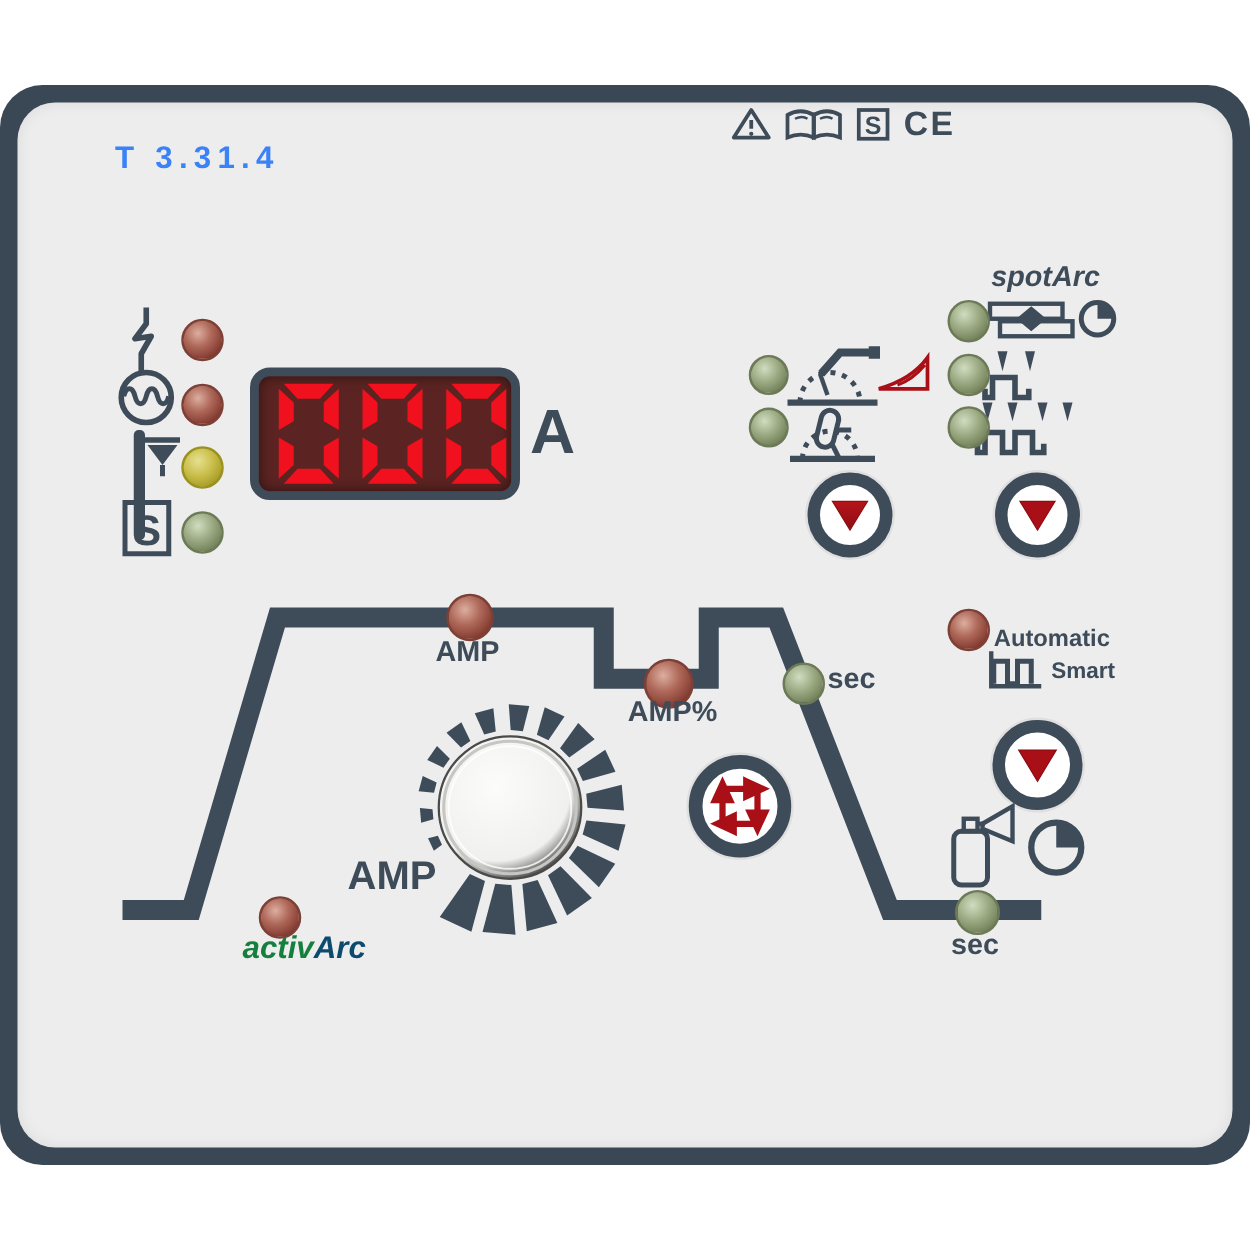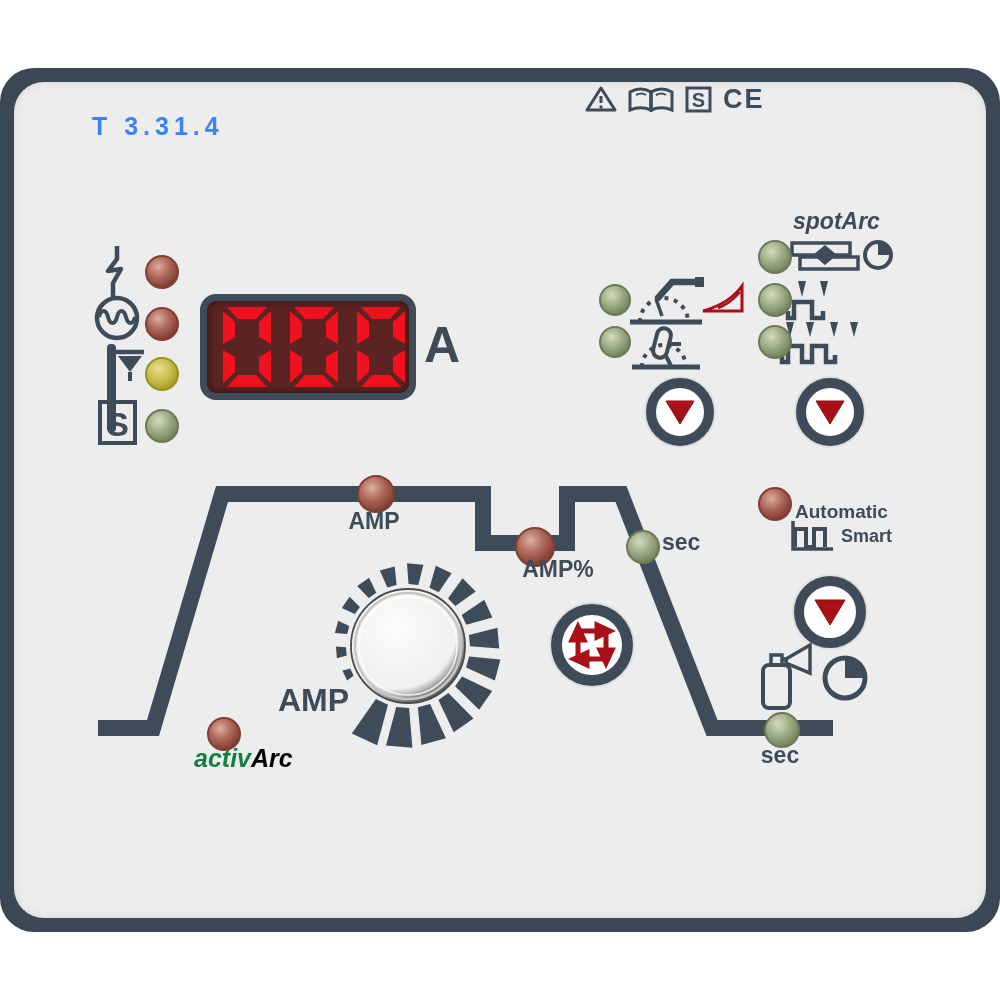--- a/index.html
+++ b/index.html
@@ -18,21 +18,21 @@
   .led.yellow{background:radial-gradient(circle at 38% 32%,#e7e090 0%,#c8bd49 45%,#a0961f 85%,#8f861a 100%);border:2px solid #9a911f;}
   .roundbtn{position:absolute;border-radius:50%;background:#ffffff;border:10px solid #3e4c5a;box-sizing:border-box;
             display:flex;align-items:center;justify-content:center;cursor:pointer;box-shadow:0 0 0 2px rgba(0,0,0,0.06);}
   .display{position:absolute;left:200px;top:294px;width:216px;height:106px;background:#5b2422;
            border:7px solid #3e4c5a;border-radius:16px;box-sizing:border-box;box-shadow:inset 0 0 10px rgba(0,0,0,0.5);}
   .unit{position:absolute;left:424px;top:316px;font-size:50px;font-weight:700;color:#3e4c5a;}
   .smart{position:absolute;left:198px;top:408px;width:220px;text-align:center;font-size:29px;letter-spacing:4px;
          color:#4c5b69;font-weight:500;}
   .spotarc{position:absolute;left:793px;top:208px;font-size:23px;font-style:italic;font-weight:700;color:#3e4c5a;}
   .activarc{position:absolute;left:194px;top:744px;font-size:25px;font-style:italic;font-weight:700;}
-  .activarc .p1{color:#15803d;} .activarc .p2{color:#000000;}
+  .activarc .p1{color:#15803d;} .activarc .p2{color:#0c4a6e;}
 </style>
 </head>
 <body>
 
 <div class="stage">
   <div class="frame">
     <div class="panel"></div>
   </div>
 
   <div class="title">T 3.31.4</div>
@@ -213,21 +213,21 @@
           <polygon points="44,80 4,80 15,68 33,68" fill="#f0101e"></polygon>
           <polygon points="0,76 0,43 12,50 12,65" fill="#f0101e"></polygon>
           <polygon points="0,37 0,4 12,15 12,30" fill="#f0101e"></polygon>
         </g>
       </svg>
   </div>
   <div class="unit">A</div>
 
   <div class="spotarc">spotArc</div>
   <div class="lbl" style="left:338px;top:508px;width:72px;text-align:center;font-size:23px;">AMP</div>
-  <div class="lbl" style="left:510px;top:556px;width:96px;text-align:center;font-size:23px;">AMP%</div>
+  <div class="lbl" style="left:490px;top:556px;width:96px;text-align:center;font-size:23px;">AMP%</div>
   <div class="lbl" style="left:662px;top:529px;font-size:23px;">sec</div>
   <div class="lbl" style="left:752px;top:742px;width:56px;text-align:center;font-size:23px;">sec</div>
   <div class="lbl" style="left:278px;top:682px;font-size:32px;font-weight:800;">AMP</div>
   <div class="lbl" style="left:795px;top:501px;font-size:19px;">Automatic</div>
   <div class="lbl" style="left:841px;top:526px;font-size:18px;">Smart</div>
   <div class="activarc">
     <span class="p1">activ</span><span class="p2">Arc</span>
   </div>
 
   <div class="roundbtn" style="left:646px;top:378px;width:68px;height:68px;">

